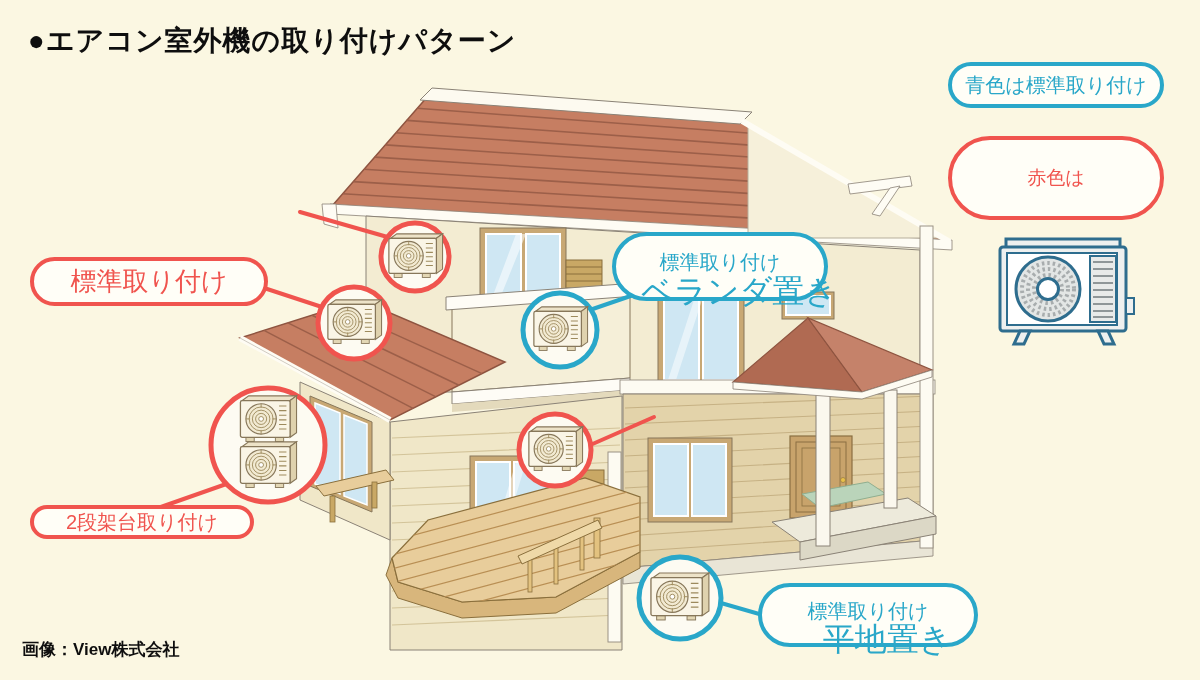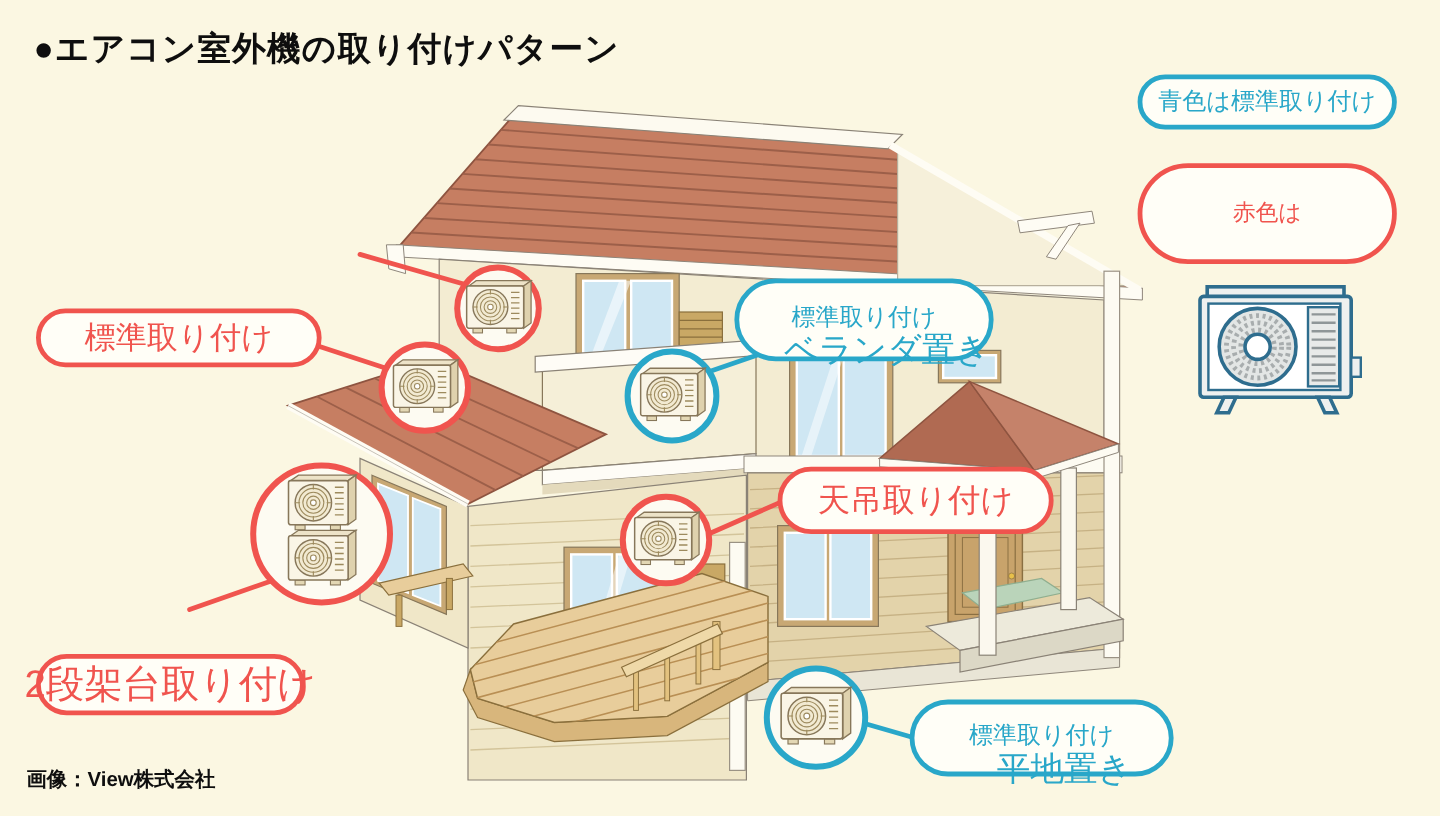--- a/index.html
+++ b/index.html
@@ -14,21 +14,21 @@
   .title{position:absolute;left:28px;top:22px;font-size:28px;font-weight:800;color:var(--ink);letter-spacing:1px;}
   .credit{position:absolute;left:22px;top:638px;font-size:17px;font-weight:700;color:var(--ink);text-align:right;}
   .pill{
     position:absolute;display:flex;flex-direction:column;align-items:center;justify-content:center;
     background:#FFFEF7;border-radius:999px;font-weight:400;line-height:1.12;text-align:center;
     box-sizing:border-box;white-space:nowrap;z-index:5;
   }
   .pill.red{border:4px solid var(--red);color:var(--red);}
   .pill.blue{border:4px solid var(--blue);color:var(--blue);}
   .pill .sub{font-size:20px;margin-top:28px;}
-  .pill .main{font-size:28px;margin-left:38px;}
+  .pill .main{font-size:32px;margin-left:38px;}
   svg{position:absolute;left:0;top:0;}
 </style>
 </head>
 <body>
 
 <div class="stage">
 
   <svg width="1200" height="680" viewBox="0 0 1200 680">
     <defs>
       <g id="ac">
@@ -233,27 +233,24 @@
 
   <div class="pill red" style="left:948px;top:136px;width:216px;height:84px;font-size:19px;">
     <span>赤色は</span>
   </div>
 
 
   <div class="pill red" style="left:30px;top:257px;width:238px;height:49px;font-size:26px;">
     <span>標準取り付け</span>
   </div>
 
-  <div class="pill red" style="left:30px;top:505px;width:224px;height:51px;font-size:32px;margin-top:40px;">
+  <div class="pill red" style="left:30px;top:505px;width:224px;height:34px;font-size:20px;">
     <span>2段架台取り付け</span>
   </div>
 
-  <div class="pill red" style="left:648px;top:389px;width:230px;height:56px;font-size:27px;">
-    <span>天吊取り付け</span>
-  </div>
 
   <div class="pill blue" style="left:612px;top:232px;width:216px;height:69px;">
     <span class="sub">標準取り付け</span>
     <span class="main">ベランダ置き</span>
   </div>
 
   <div class="pill blue" style="left:758px;top:583px;width:220px;height:64px;">
     <span class="sub">標準取り付け</span>
     <span class="main">平地置き</span>
   </div>

